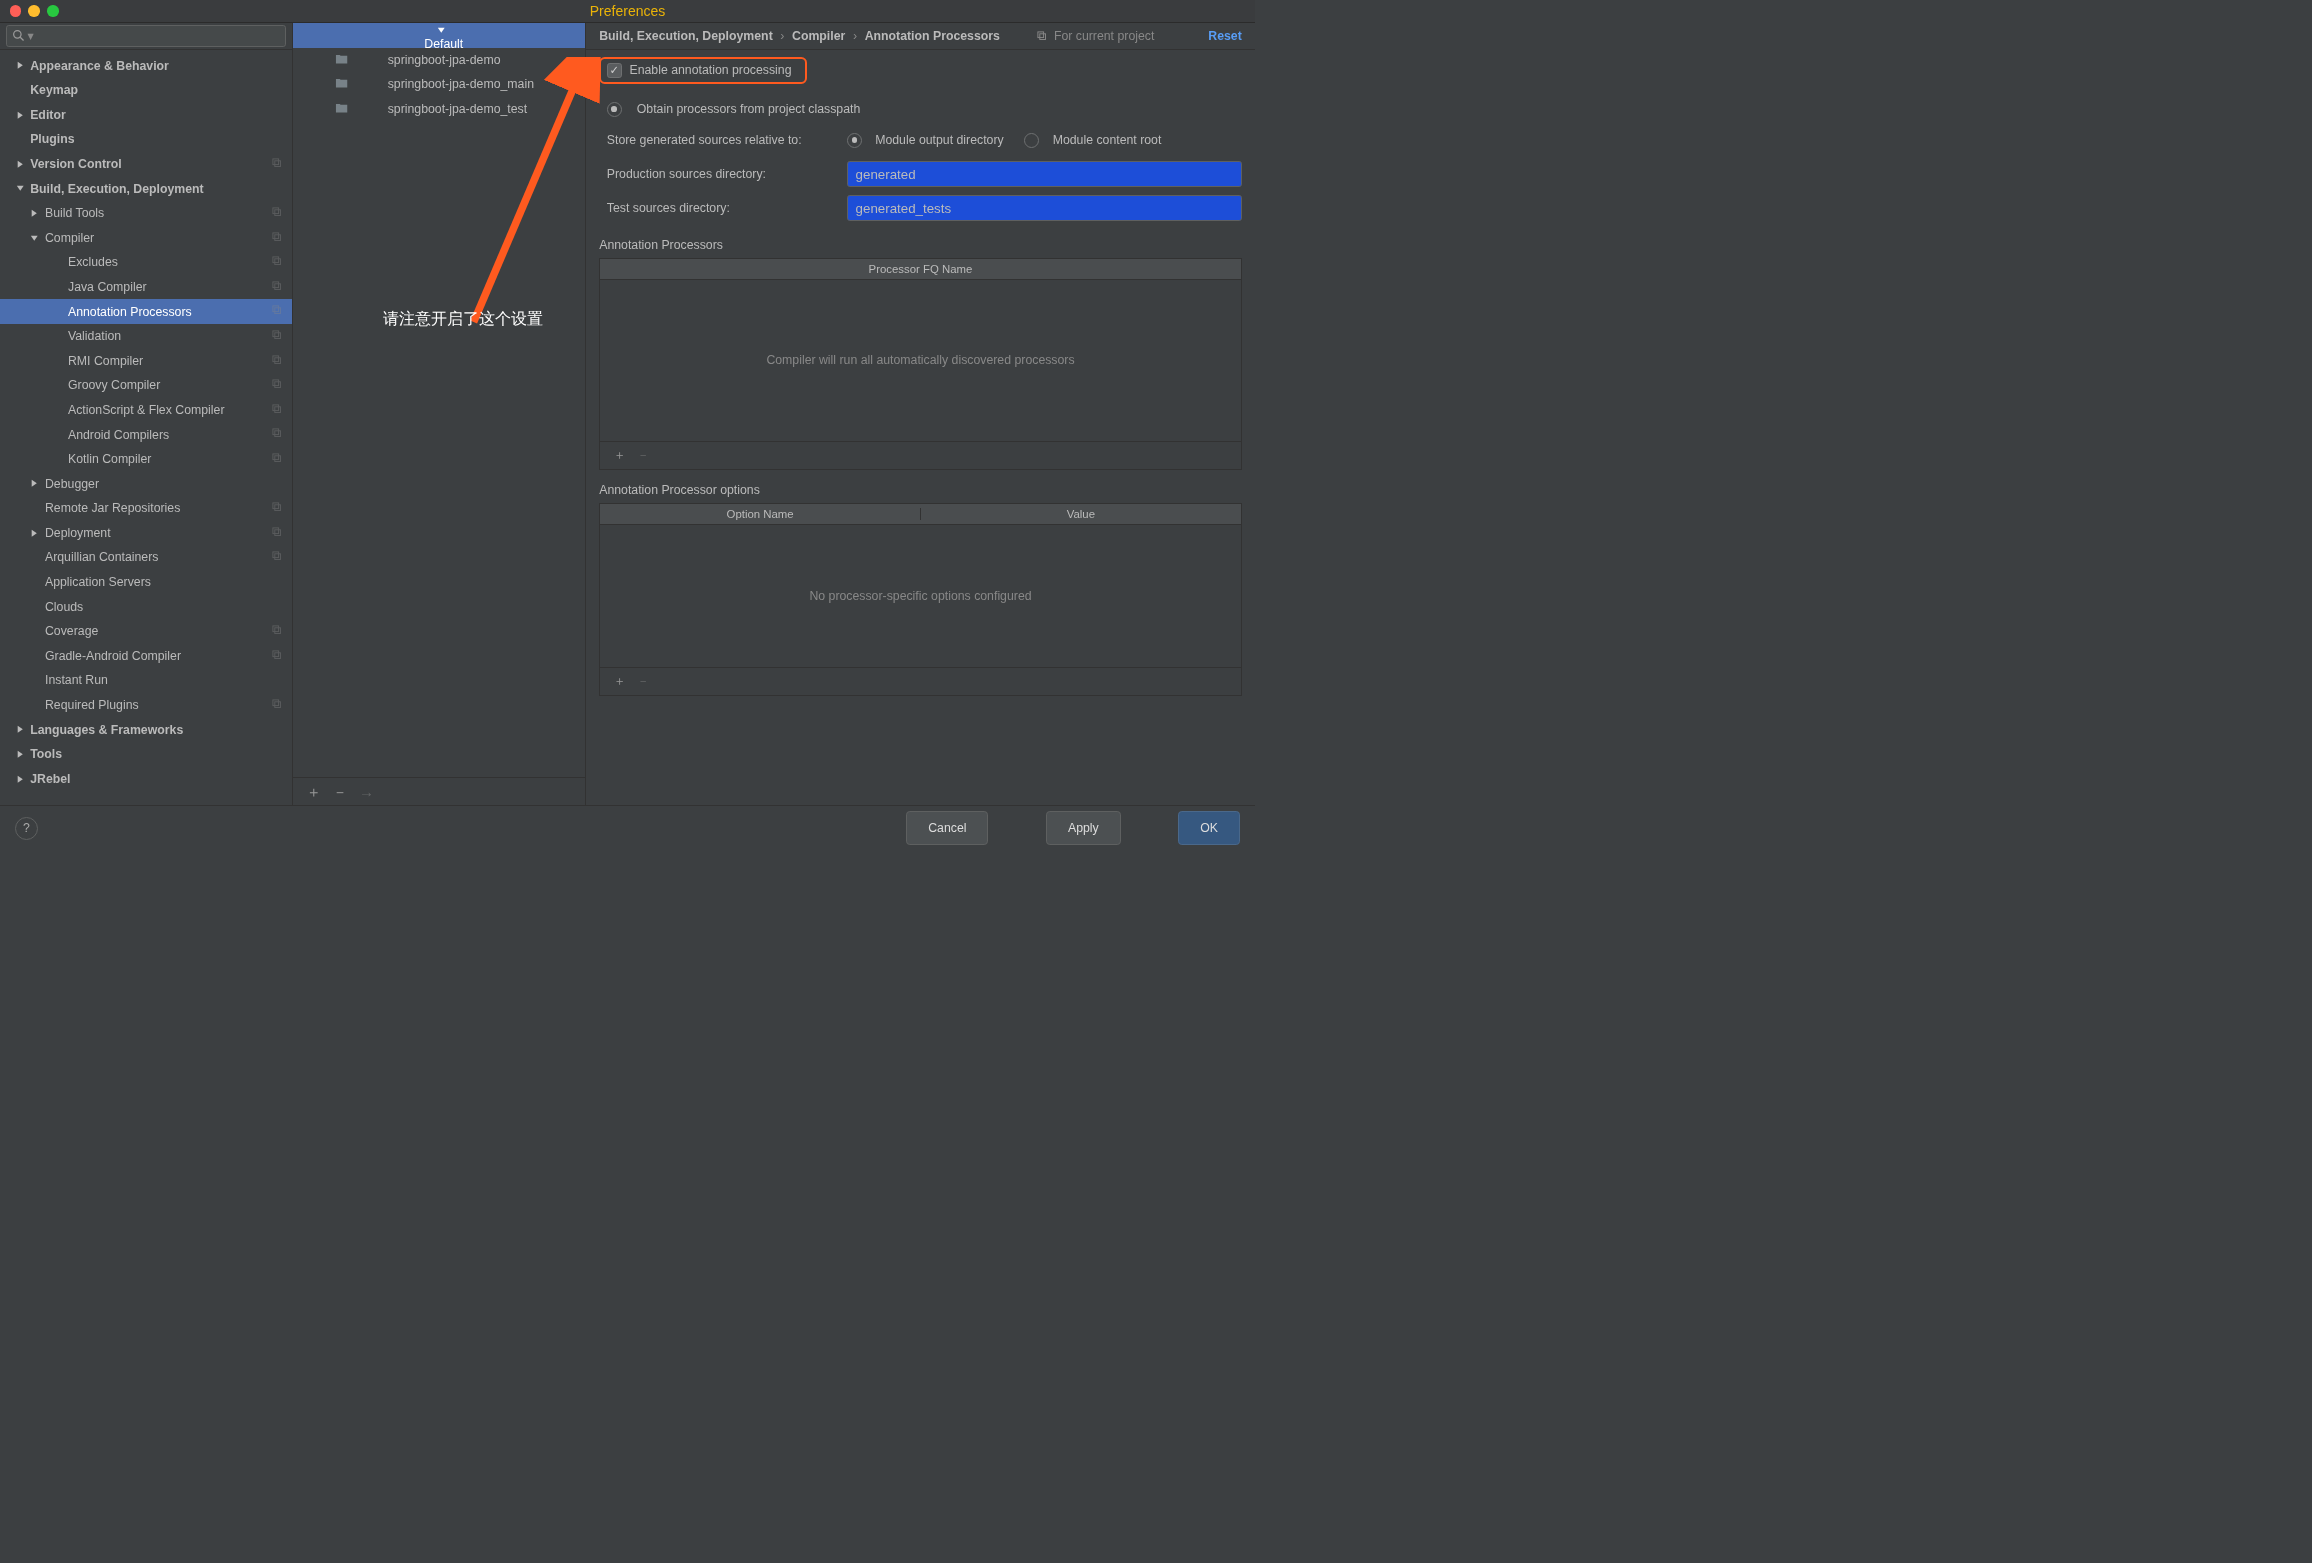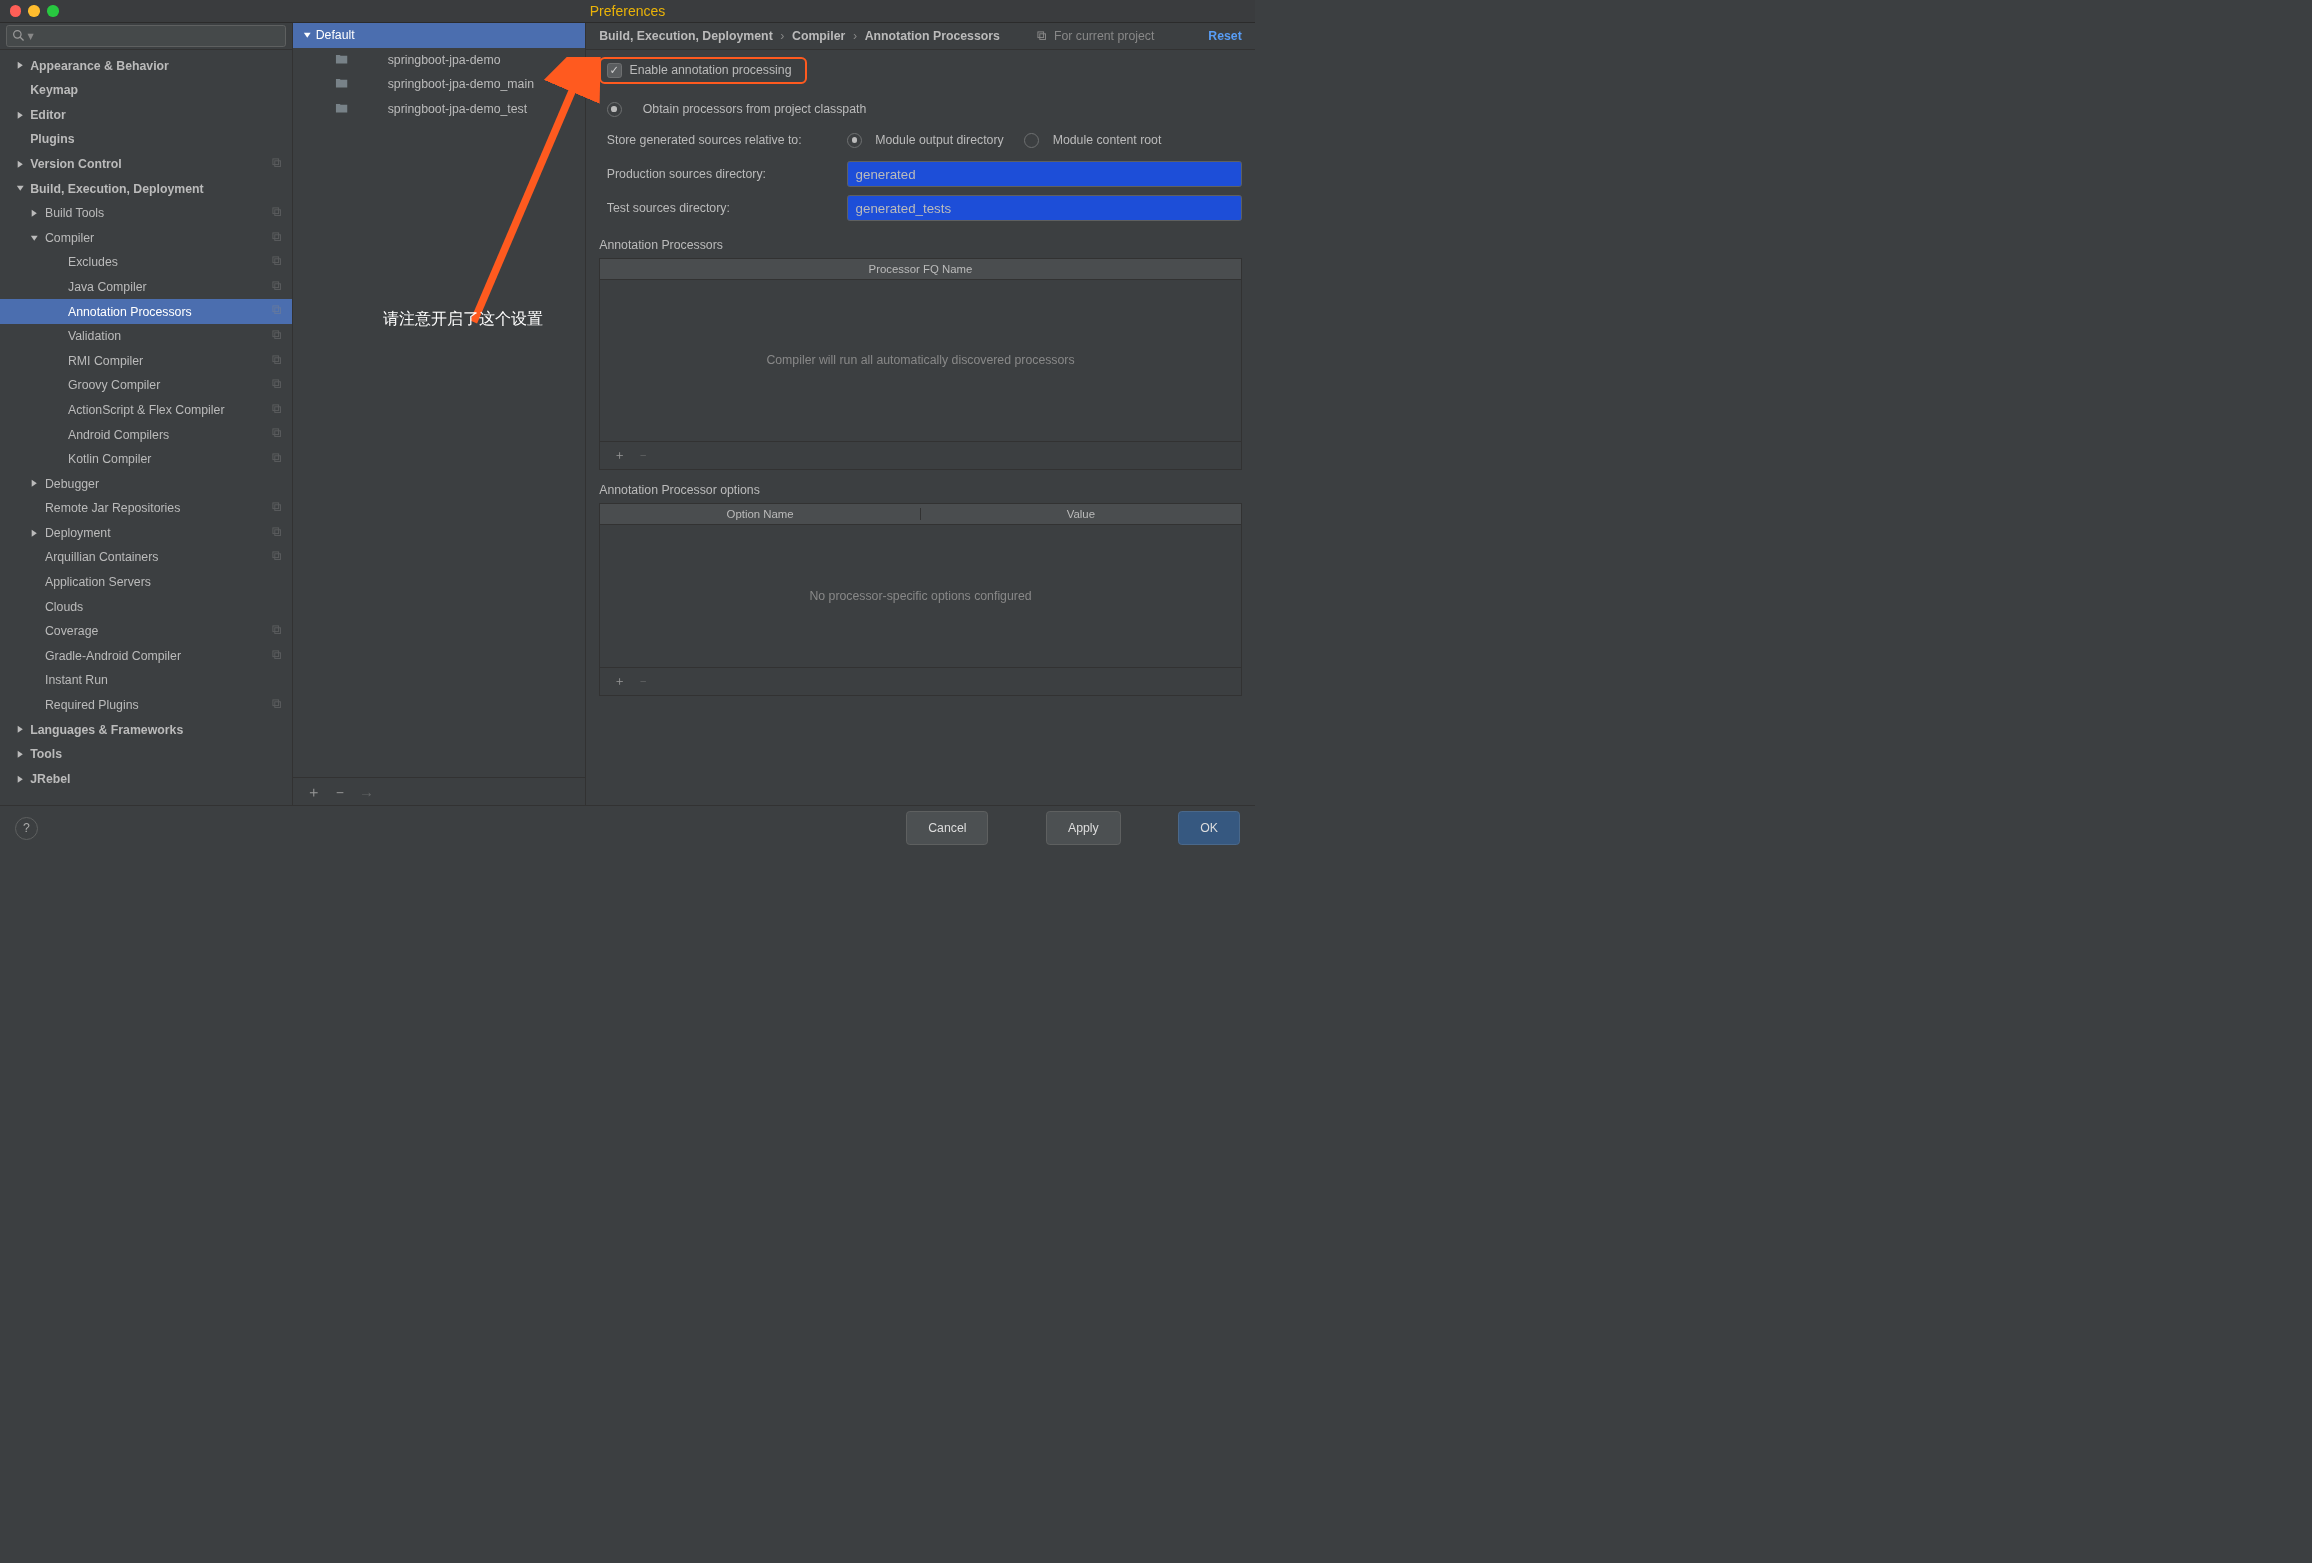--- a/index.html
+++ b/index.html
@@ -26,39 +26,39 @@
   .tree-item .arrow svg { width:8.5px; height:8.5px; }
   .tree-item .lbl { margin-left:3.8px; }
   .tree-item.bold .lbl { font-weight:600; }
   .tree-item .copy { position:absolute; right:9.5px; opacity:0.4; }
   .d1 { padding-left:13.2px; } .d2 { padding-left:28px; } .d3 { padding-left:51px; }
 
   
   .center { width:293px; border-right:0.9px solid #323232; display:flex; flex-direction:column; }
   .profile-tree { flex:1; }
   .p-item { display:flex; align-items:center; height:24.6px; padding-left:9.5px; cursor:pointer; color:#bbbbbb; }
-  .p-item.sel { background:#4b6eaf; color:#fff; }
+  .p-item.sel { background:#4b6eaf; color:#fff;flex-direction:column; }
   .p-item .arrow { width:13.2px; } .p-item .ficon { width:15px; margin-right:5.7px; opacity:.8; }
   .p-indent { padding-left:42px;gap:32px; }
   .toolbar-bottom { height:28px; border-top:0.9px solid #323232; display:flex; align-items:center; gap:11.4px; padding-left:13.2px; color:#9a9a9a; }
   .toolbar-bottom span { cursor:pointer; font-size:15px; line-height:1; }
 
   
   .right { flex:1; display:flex; flex-direction:column; overflow:hidden; }
   .breadcrumb { height:26.5px; border-bottom:0.9px solid #323232; display:flex; align-items:center; padding:0 13.2px; gap:7.6px; font-size:12.3px; }
   .breadcrumb .bc { color:#bbbbbb; font-weight:600; }
   .breadcrumb .sep { color:#888; }
   .breadcrumb .scope { color:#888; margin-left:28px; display:flex; align-items:center; gap:7px; }
   .breadcrumb .reset { margin-left:auto; color:#589df6; font-weight:600; cursor:pointer; }
   .settings-body { flex:1; overflow:auto; padding:7.6px 13.2px 13.2px 13.2px; }
 
   .enable-row { display:flex; align-items:center; gap:7.6px; margin-bottom:11.4px; margin-left:0; }
   .highlight-box { border:2.8px solid #ff5a1f; border-radius:5.7px; padding:3.8px 13.2px 3.8px 5.7px; display:inline-flex; align-items:center; gap:7.6px; }
   .checkbox { width:15px; height:15px; background:#5a5d5f; border:0.9px solid #6e7071; border-radius:2.8px; display:inline-flex; align-items:center; justify-content:center; color:#ccc; font-size:11.4px; }
-  .radio-row { display:flex; align-items:center; gap:21px; height:28px; padding-left:7.6px; }
+  .radio-row { display:flex; align-items:center; gap:15px; height:28px; padding-left:7.6px; }
   .radio { width:15px; height:15px; border:0.9px solid #6e7071; border-radius:50%; display:inline-flex; align-items:center; justify-content:center; }
   .radio .dot { width:5.7px; height:5.7px; background:#bbbbbb; border-radius:50%; }
   .form-row { display:flex; align-items:center; gap:13.2px; min-height:34px; padding-left:7.6px; }
   .form-row .lbl { width:227px; color:#bbbbbb; }
   .text-input { background:#1d4ed8; border:0.9px solid #5e6060; border-radius:2.8px; height:26.5px; padding:0 7.6px; color:#bbbbbb; flex:1; max-width:407px; }
   .group-label { color:#bbbbbb; margin:13.2px 0 5.7px 0; }
   .tbl { border:0.9px solid #323232; }
   .tbl-head { display:flex; background:#4a4d4f; border-bottom:0.9px solid #323232; height:21px; align-items:center; }
   .tbl-head .col { flex:1; text-align:center; font-size:11.4px; color:#bbbbbb; border-right:0.9px solid #323232; }
   .tbl-head .col:last-child { border-right:none; }

